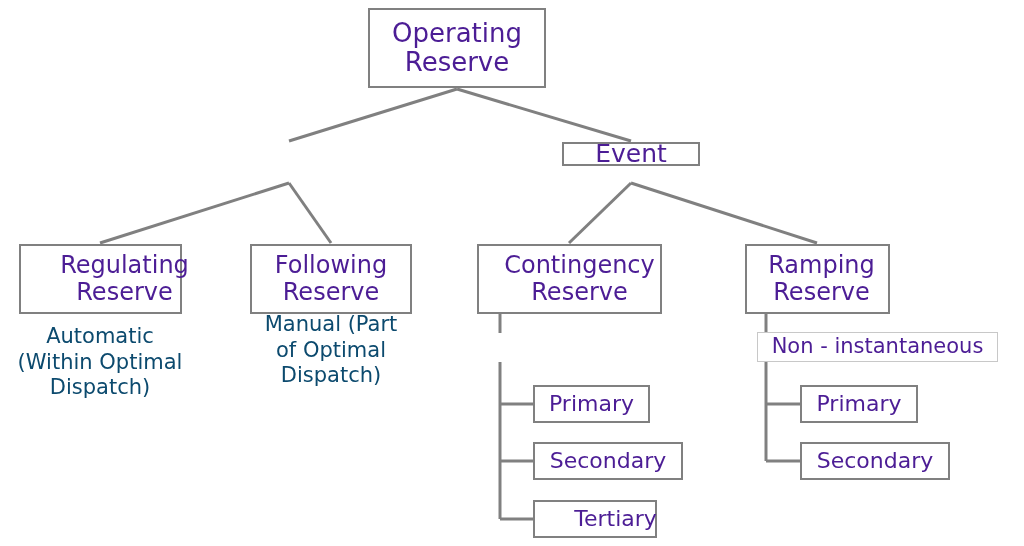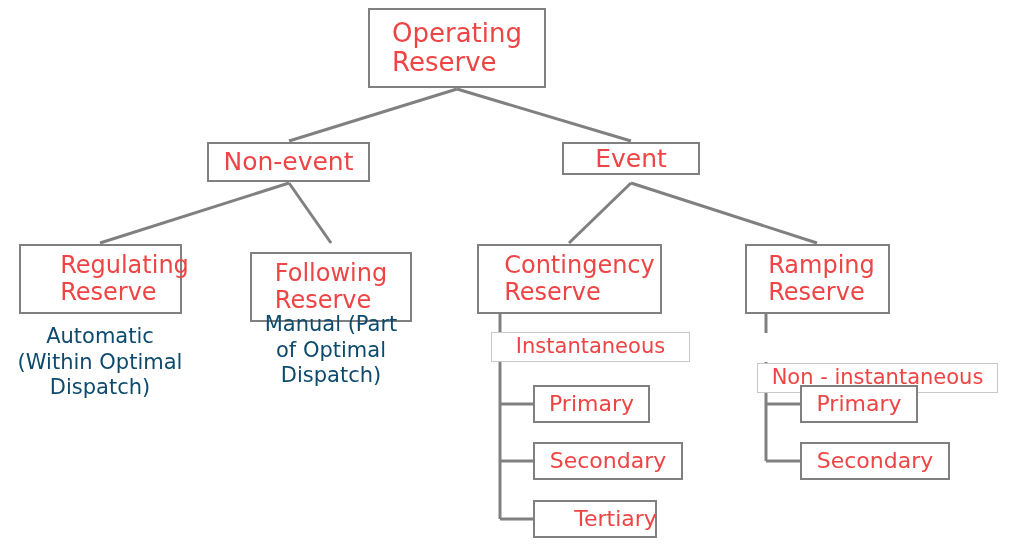--- a/index.html
+++ b/index.html
@@ -23,56 +23,56 @@
     top: 0;
     width: 1024px;
     height: 546px;
     pointer-events: none;
   }
   .node {
     position: absolute;
     box-sizing: border-box;
     background: #ffffff;
     border: 2px solid #808080;
-    color: #ef4444;
+    color: #4c1d95;
     display: flex;
     align-items: center;
     justify-content: center;
-    text-align: left;
+    text-align: center;
     line-height: 1.12;
     white-space: pre-line;
     z-index: 2;
   }
   .node.light {
     border: 1px solid #c8c8c8;
   }
   .caption {
     position: absolute;
     color: #0c4a6e;
     text-align: center;
     line-height: 1.22;
     white-space: pre-line;
     z-index: 2;
   }
 
   
   .n-root      { left: 368px; top: 8px;   width: 178px; height: 80px;  font-size: 26px; }
   .n-nonevent  { left: 207px; top: 142px; width: 163px; height: 40px;  font-size: 25px; }
-  .n-event     { left: 562px; top: 142px; width: 138px; height: 33px;  font-size: 25px; }
+  .n-event     { left: 562px; top: 142px; width: 138px; height: 24px;  font-size: 25px; }
 
   .n-regulating  { left: 19px;  top: 244px; width: 163px; height: 70px; font-size: 24px; padding-left: 48px; }
-  .n-following   { left: 250px; top: 244px; width: 162px; height: 70px; font-size: 24px; margin-top: 8px; }
+  .n-following   { left: 250px; top: 244px; width: 162px; height: 70px; font-size: 24px; }
   .n-contingency { left: 477px; top: 244px; width: 185px; height: 70px; font-size: 24px; padding-left: 20px; }
   .n-ramping     { left: 745px; top: 244px; width: 145px; height: 70px; font-size: 24px; padding-left: 8px; }
 
   .c-regulating { left: 0px;   top: 324px; width: 200px; font-size: 21px; }
   .c-following  { left: 240px; top: 312px; width: 182px; font-size: 21px; }
 
   .n-instantaneous    { left: 491px; top: 332px; width: 199px; height: 30px; font-size: 21px; }
-  .n-noninstantaneous { left: 757px; top: 332px; width: 241px; height: 30px; font-size: 21px; margin-top: 31px; }
+  .n-noninstantaneous { left: 757px; top: 332px; width: 241px; height: 30px; font-size: 21px; }
 
   .n-l-primary   { left: 533px; top: 385px; width: 117px; height: 38px; font-size: 22px; }
   .n-l-secondary { left: 533px; top: 442px; width: 150px; height: 38px; font-size: 22px; }
   .n-l-tertiary  { left: 533px; top: 500px; width: 124px; height: 38px; font-size: 22px; padding-left: 41px; }
 
   .n-r-primary   { left: 800px; top: 385px; width: 118px; height: 38px; font-size: 22px; }
   .n-r-secondary { left: 800px; top: 442px; width: 150px; height: 38px; font-size: 22px; }
 </style>
 </head>
 <body>
@@ -102,40 +102,38 @@
 
       <line x1="766" y1="362" x2="766" y2="461"></line>
       <line x1="766" y1="404" x2="800" y2="404"></line>
       <line x1="766" y1="461" x2="800" y2="461"></line>
     </g>
   </svg>
 
   <div class="node n-root">Operating
 Reserve</div>
 
-  <div class="node n-nonevent">Non-event</div>
   <div class="node n-event">Event</div>
 
   <div class="node n-regulating">Regulating
 Reserve</div>
   <div class="node n-following">Following
 Reserve</div>
   <div class="node n-contingency">Contingency
 Reserve</div>
   <div class="node n-ramping">Ramping
 Reserve</div>
 
   <div class="caption c-regulating">Automatic
 (Within Optimal
 Dispatch)</div>
   <div class="caption c-following">Manual (Part
 of Optimal
 Dispatch)</div>
 
-  <div class="node light n-instantaneous">Instantaneous</div>
   <div class="node light n-noninstantaneous">Non - instantaneous</div>
 
   <div class="node n-l-primary">Primary</div>
   <div class="node n-l-secondary">Secondary</div>
   <div class="node n-l-tertiary">Tertiary</div>
 
   <div class="node n-r-primary">Primary</div>
   <div class="node n-r-secondary">Secondary</div>
 
 </div>

